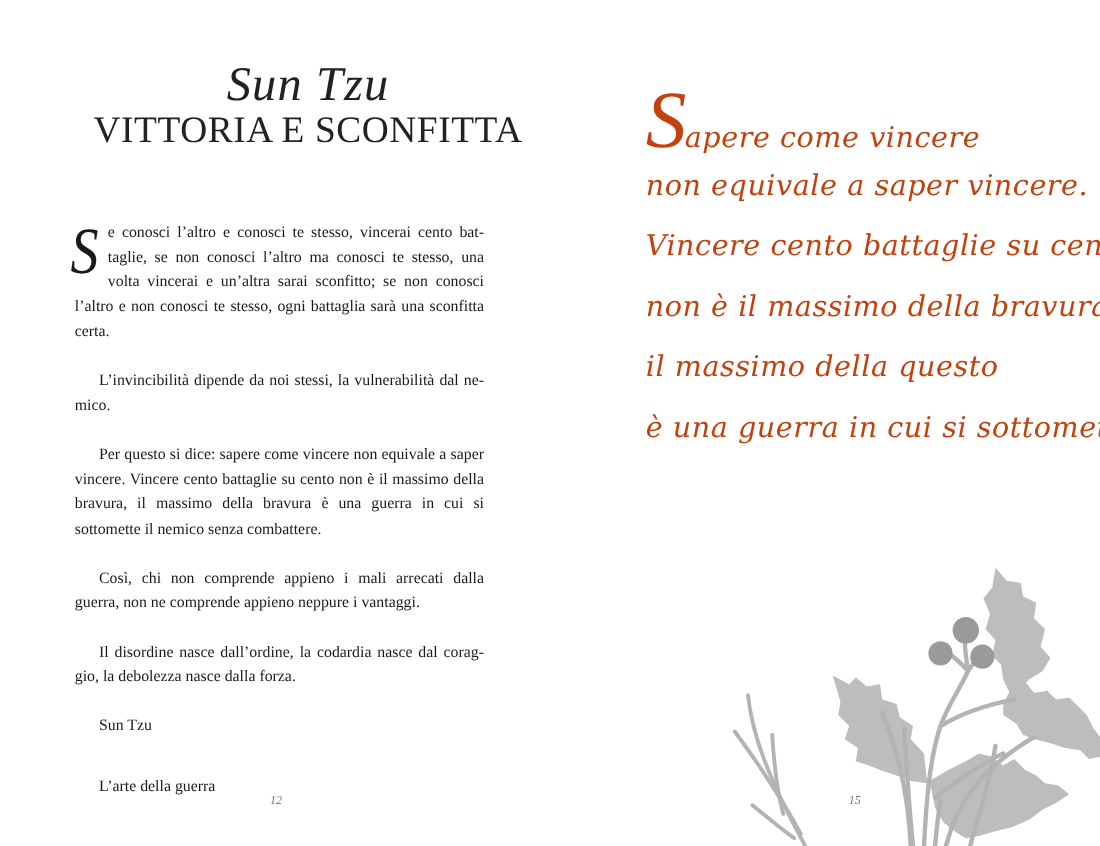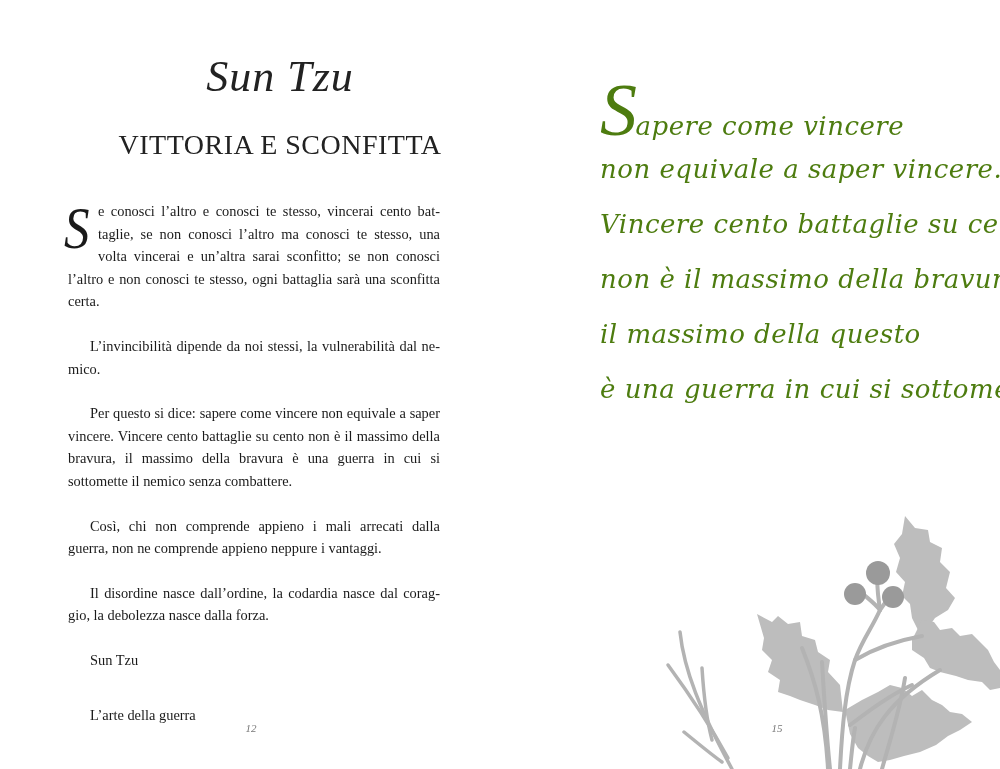--- a/index.html
+++ b/index.html
@@ -15,22 +15,22 @@
 
     
     .author-title {
       position: absolute; left: 0; width: 560px; top: 52px;
       text-align: center; font-style: italic;
       font-size: 44px; line-height: 50px; letter-spacing: 1px;
       font-family: "Liberation Serif", serif; color: #222;
     }
     .chapter-title {
       position: absolute; left: 0; width: 560px; top: 104px;
-      text-align: center; font-size: 28px; line-height: 30px;
-      letter-spacing: 0.5px; color: #222; margin-top: 26px;
+      text-align: center; font-size: 34px; line-height: 30px;
+      letter-spacing: 0.5px; color: #222;
     }
     .body-text {
       position: absolute; left: 68px; width: 372px; top: 200px;
       font-size: 14.4px; line-height: 22.6px; text-align: justify;
       hyphens: manual;
     }
     .para { margin: 0 0 22px 0; text-indent: 22px; }
     .para.first { text-indent: 0; }
     .dropcap {
       float: left; font-style: italic; font-size: 60px; line-height: 52px;
@@ -40,23 +40,23 @@
     .signature { margin-left: 22px; line-height: 22.6px; font-size: 14.4px; }
     .signature .work { display: block; margin-top: 32px; }
 
     .page-num {
       position: absolute; top: 722px; font-size: 11px; font-style: italic;
       color: #777; width: 30px; text-align: center;
     }
 
     
     .poem {
-      position: absolute; left: 100px; top: 62px; width: 400px;
+      position: absolute; left: 87px; top: 62px; width: 400px;
       font-family: "DejaVu Serif", serif; font-style: italic;
-      font-size: 26px; color: #4d7c0f;
+      font-size: 26px; color: #c2410c;
     }
     .poem-line { height: 55px; line-height: 55px; white-space: nowrap; letter-spacing: 0.5px; }
     .poem-line.first { height: 80px; line-height: 96px; }
     .poem-dropcap {
       font-size: 74px; font-style: italic; font-weight: normal;
       vertical-align: baseline; margin-right: -2px;
       font-family: "Liberation Serif", serif;
     }
     .holly { position: absolute; left: 150px; top: 500px; }
   </style>

